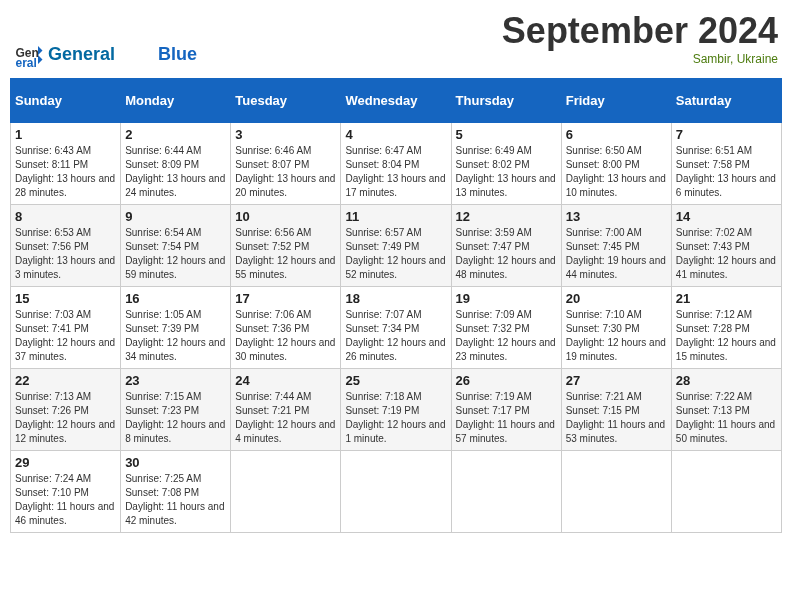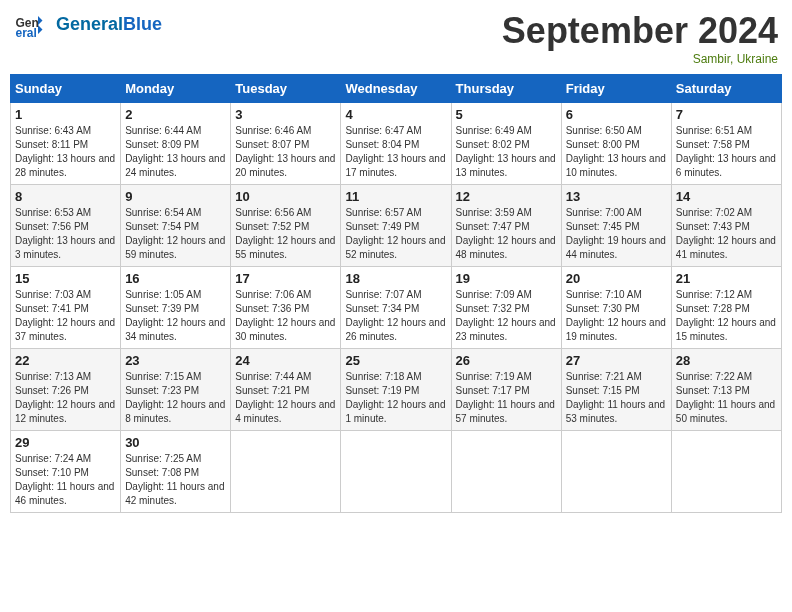--- a/index.html
+++ b/index.html
@@ -13,21 +13,22 @@
     .header {
       display: flex;
       justify-content: space-between;
       align-items: flex-start;
       margin-bottom: 8px;
       padding: 0 4px;
     }
     .logo {
       display: flex;
       align-items: center;
-      gap: 12px;
+      gap: 4px;
+      margin-top: 30px;
     }
     .logo-text {
       display: flex;
       flex-direction: column;
       line-height: 1.1;
     }
     .logo-general {
       font-size: 18px;
       font-weight: bold;
       color: #333;
@@ -50,21 +51,21 @@
       color: #4d7c0f;
     }
     .calendar {
       width: 100%;
       border-collapse: collapse;
       font-size: 11px;
     }
     .calendar th {
       background-color: #1565c0;
       color: white;
-      padding: 6px 4px;
+      padding: 14px 4px;
       text-align: left;
       font-size: 13px;
       font-weight: bold;
       border: 1px solid #1565c0;
     }
     .calendar td {
       border: 1px solid #ccc;
       vertical-align: top;
       padding: 4px;
       width: calc(100% / 7);
@@ -98,21 +99,21 @@
 
 <div class="header">
   <div class="logo">
     <svg class="logo-icon" viewBox="0 0 40 40">
       <text x="2" y="22" font-size="16" font-weight="bold" fill="#333" font-family="Arial">Gen</text>
       <text x="2" y="36" font-size="16" font-weight="bold" fill="#1565c0" font-family="Arial">eral</text>
       <polygon points="32,8 38,14 32,20 38,26 32,32" fill="#1565c0"></polygon>
     </svg>
     <div class="logo-text">
       <span class="logo-general">
-        <span style="color:#0369a1;">General</span><span style="color:#1565c0;">Blue</span>
+        <span style="color:#0369a1;">General</span><span style="color:#1565c0;padding-left:43px;">Blue</span>
       </span>
     </div>
   </div>
   <div class="title-block">
     <div class="month-title">September 2024</div>
     <div class="location">Sambir, Ukraine</div>
   </div>
 </div>
 
 <table class="calendar">

